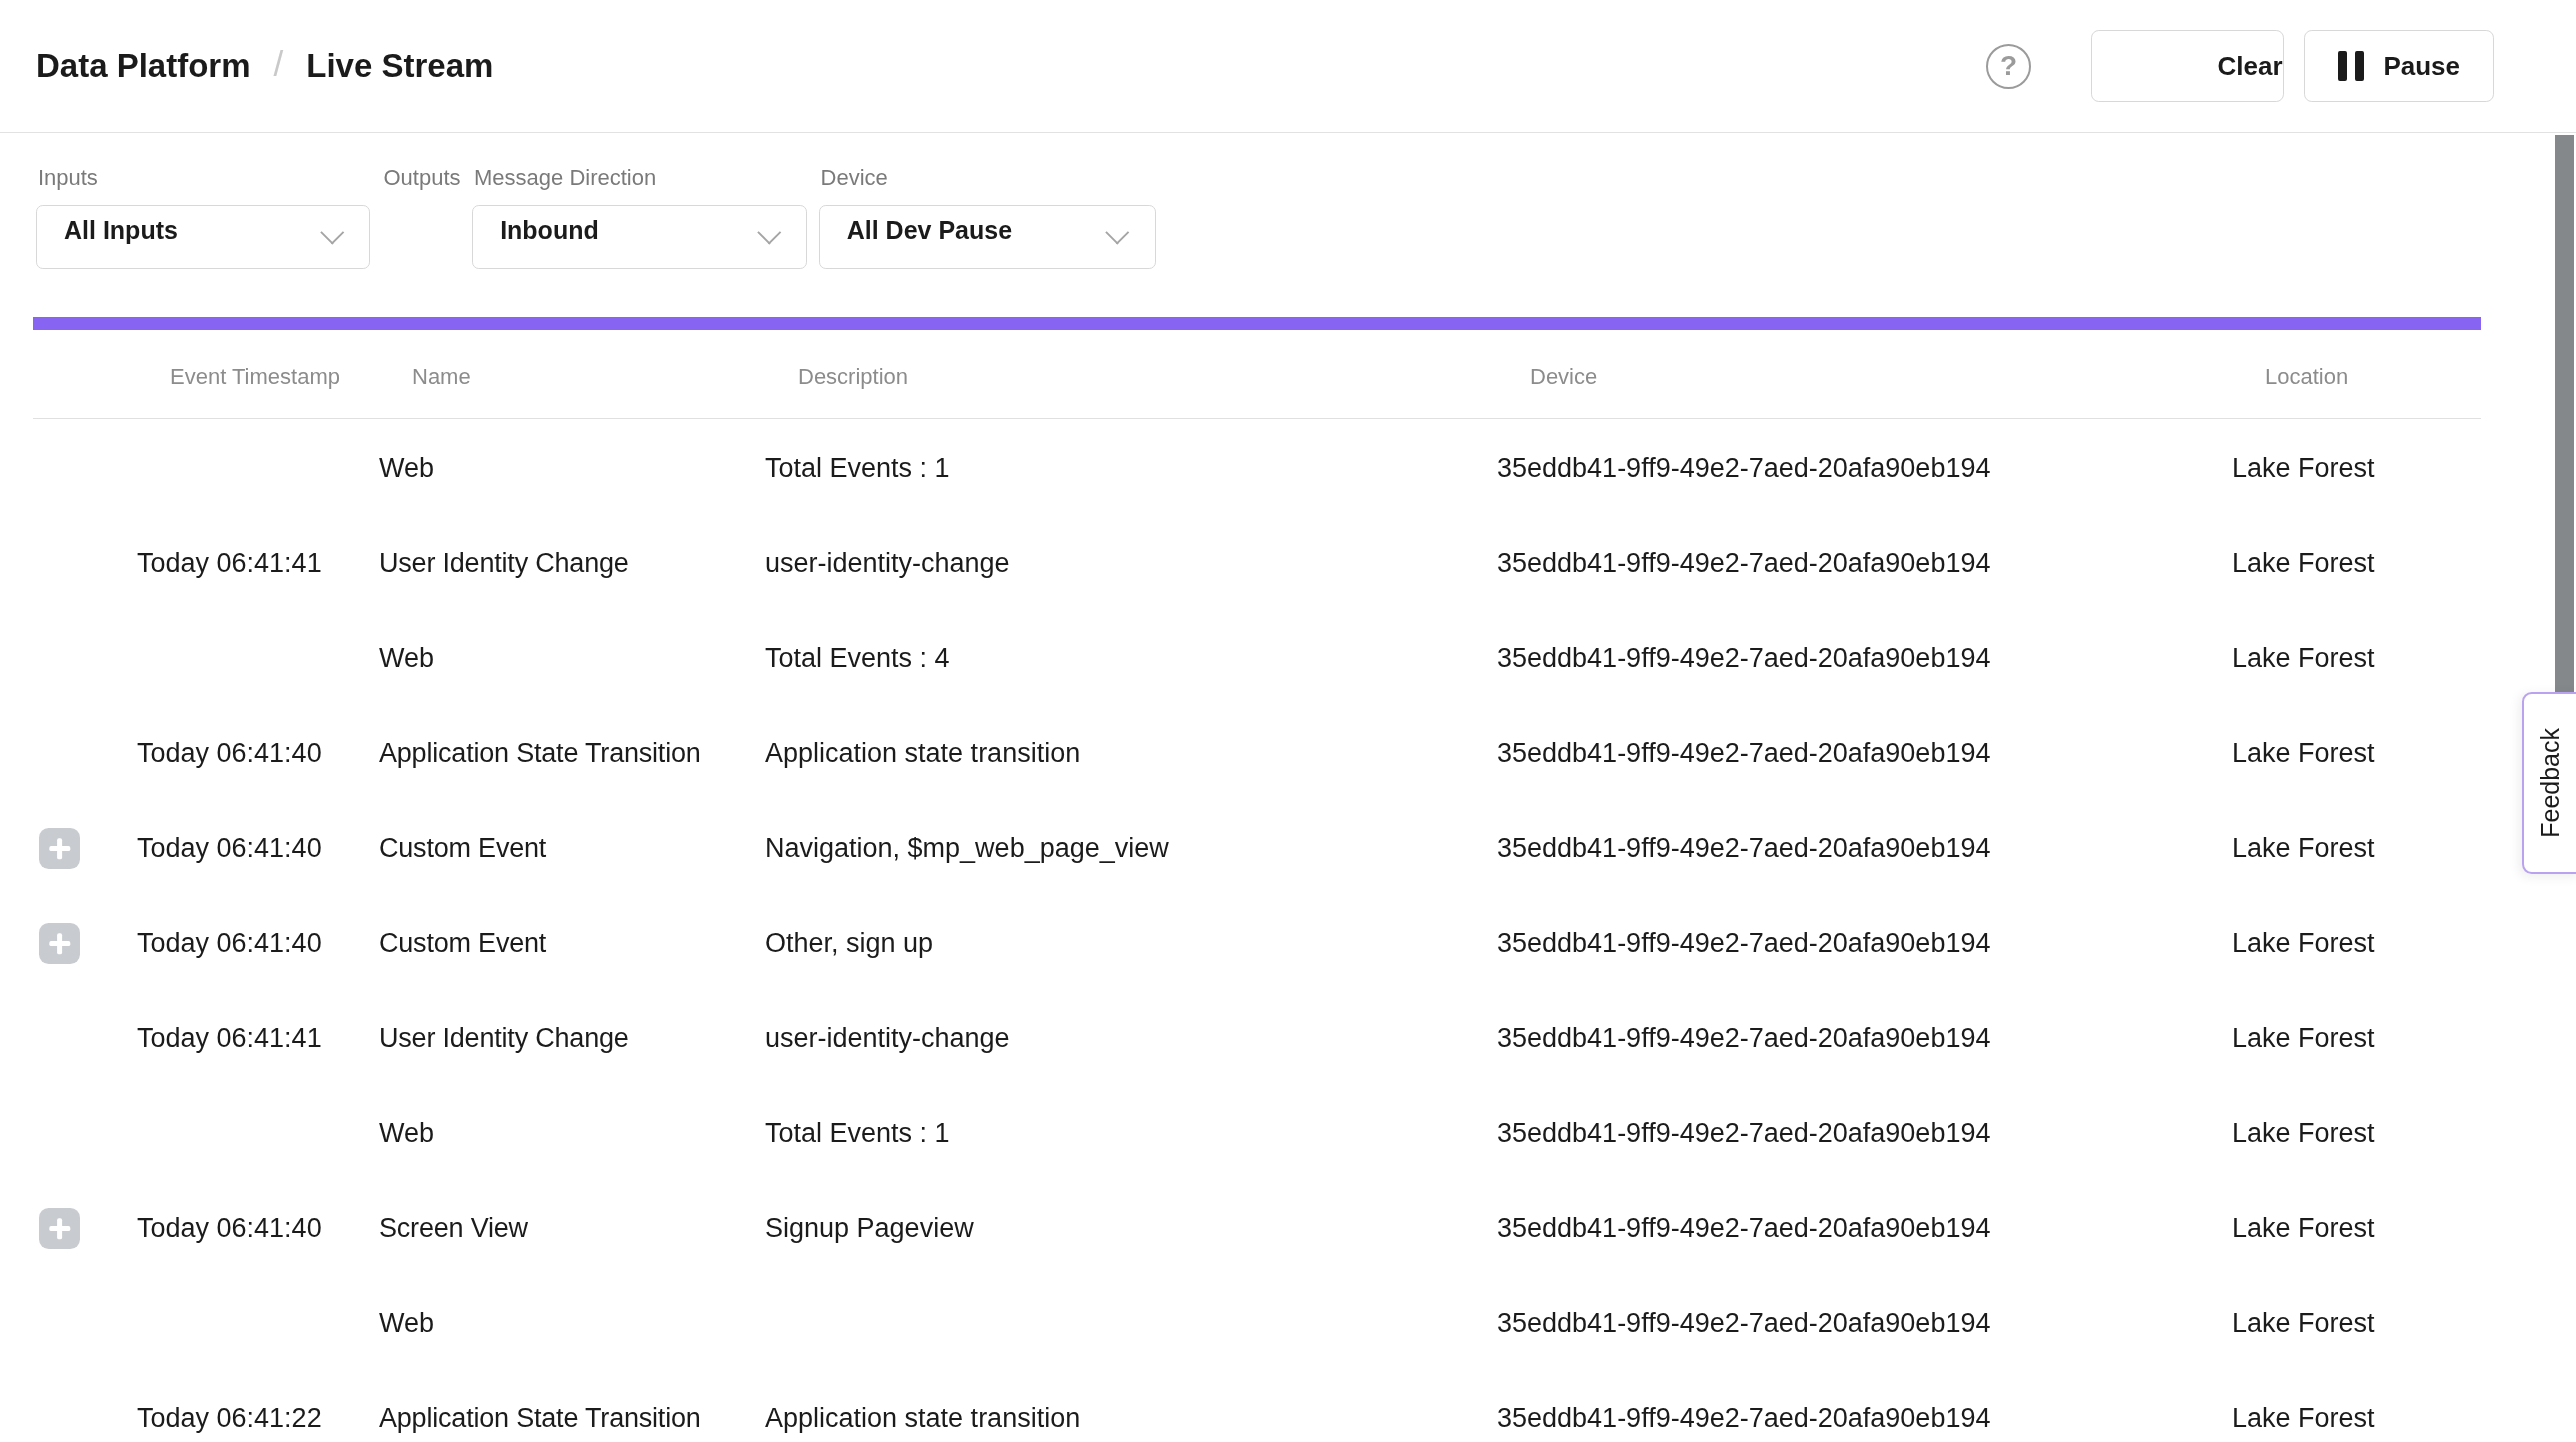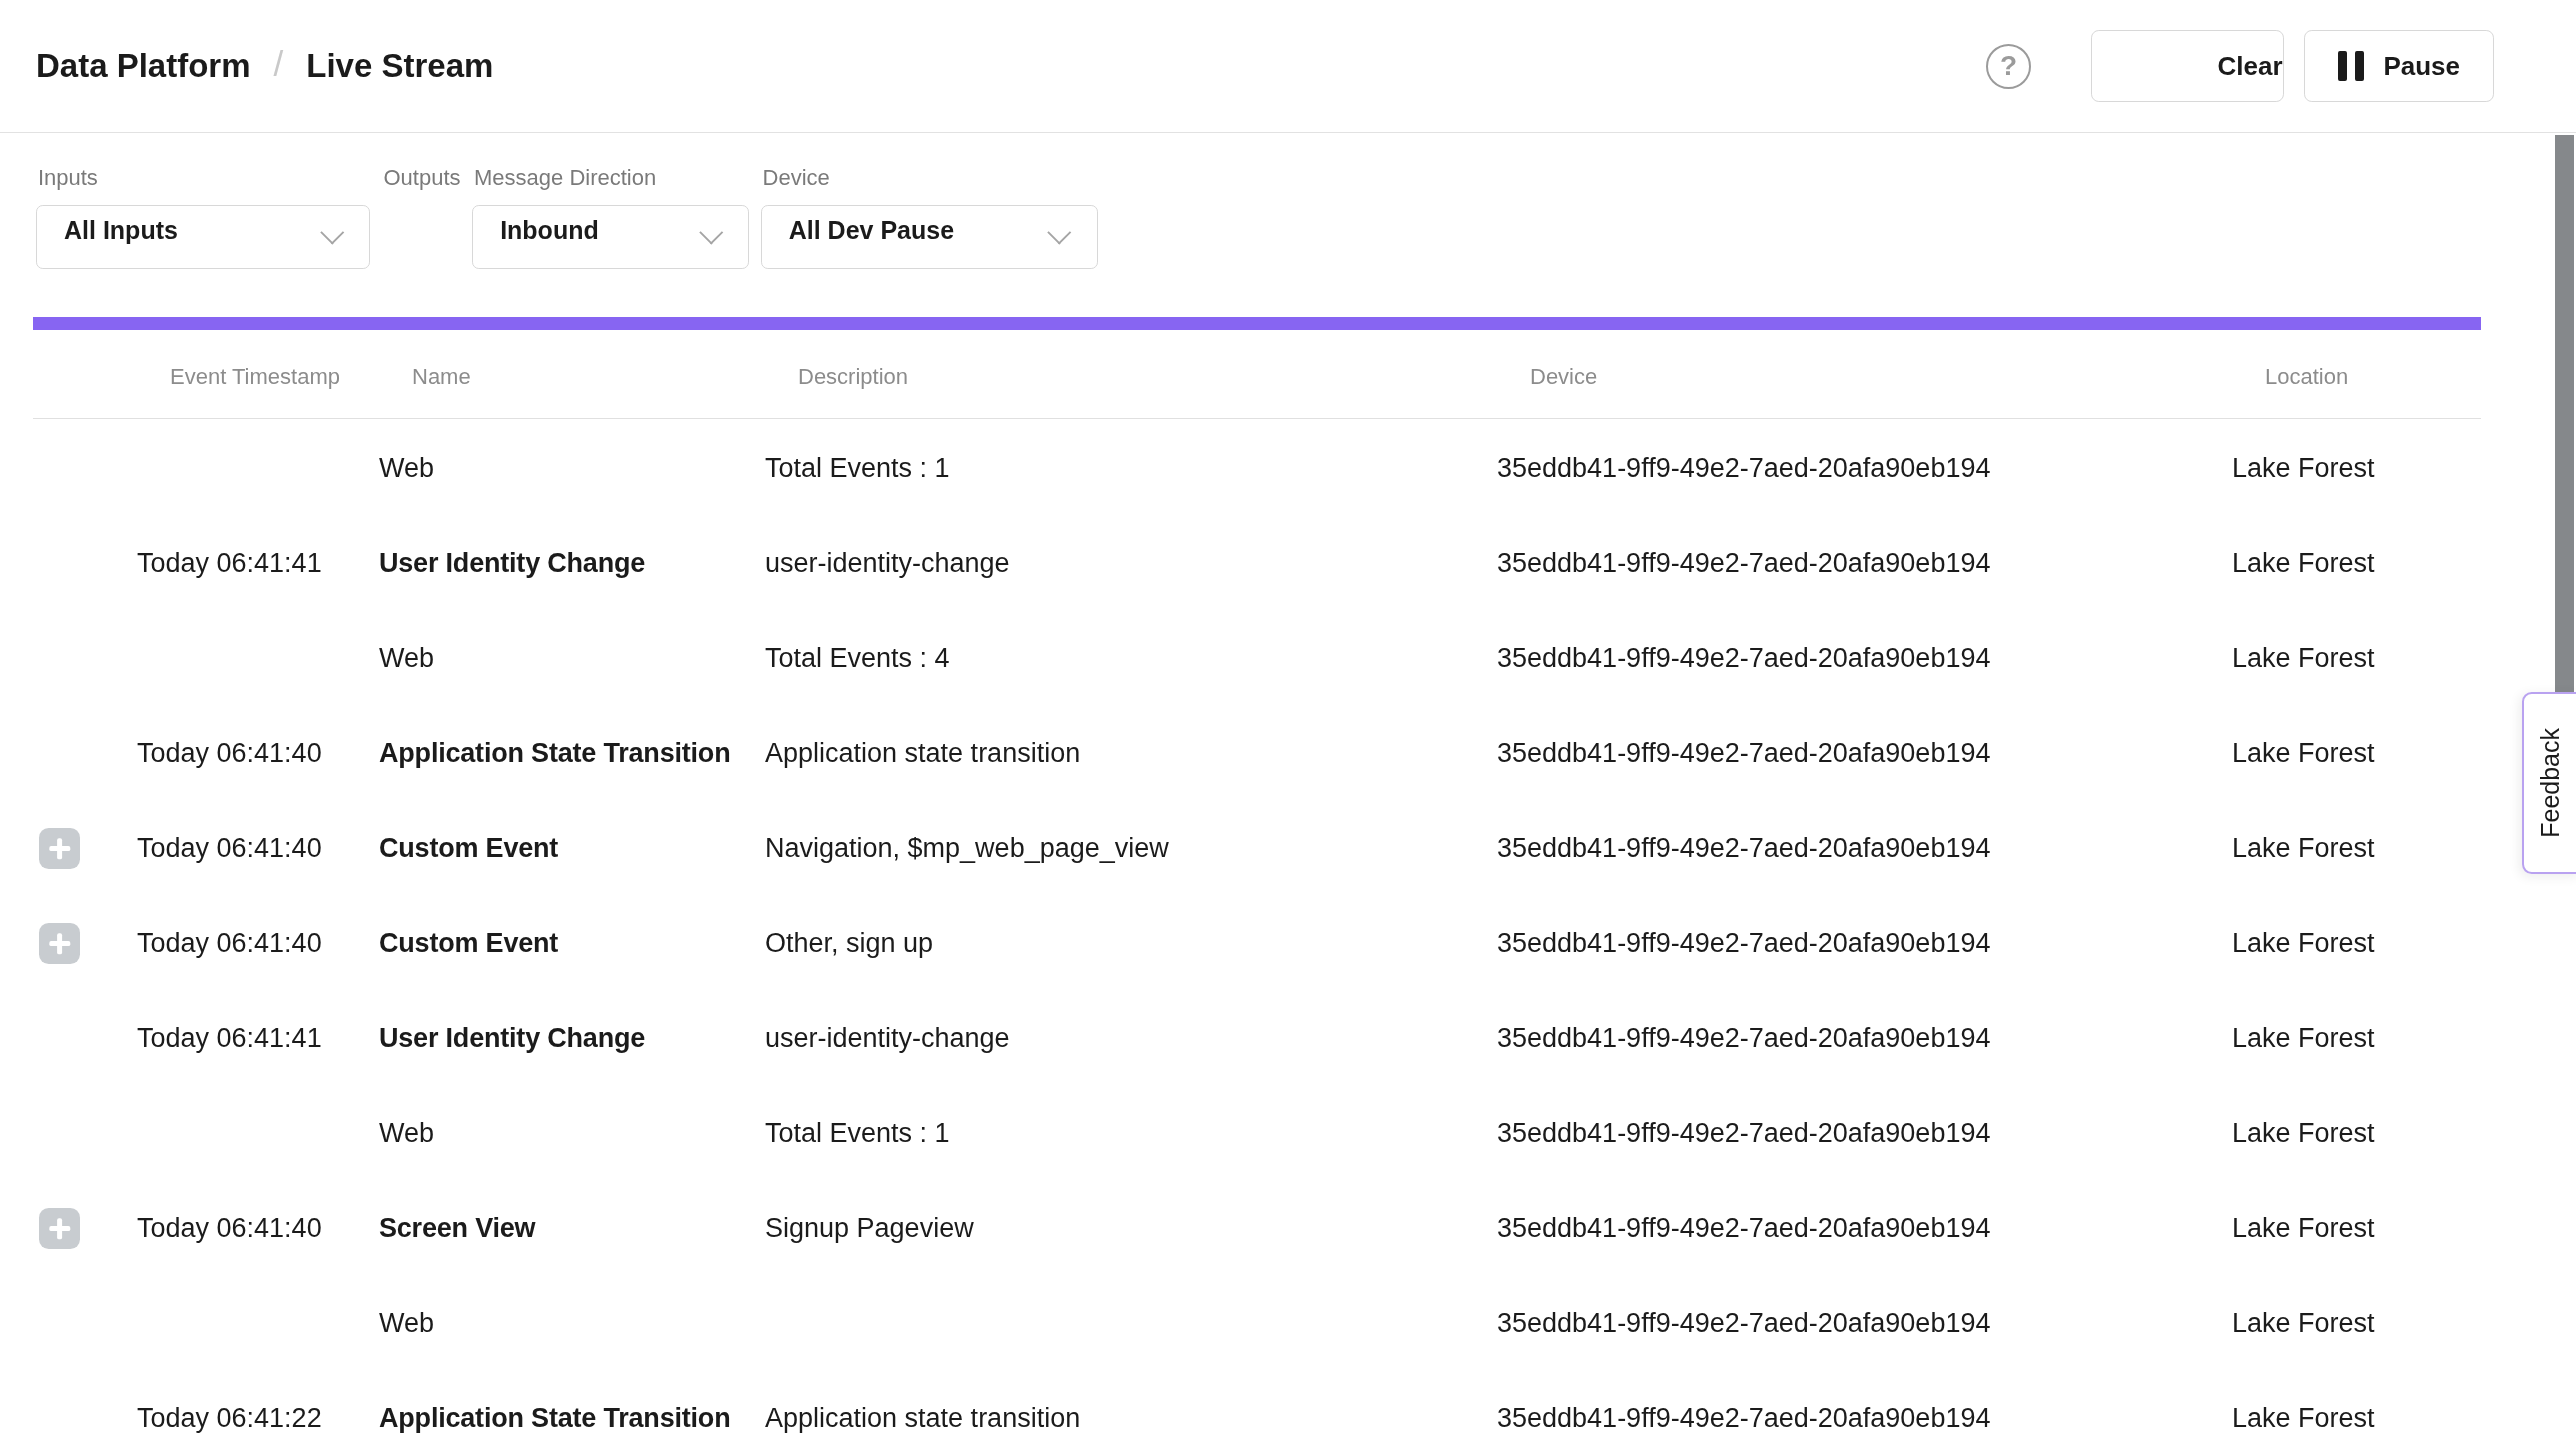--- a/index.html
+++ b/index.html
@@ -35,21 +35,21 @@
     font-family:inherit}
   .btn.pause{min-width:185px;padding:0 33px}
   .pause-bars{display:inline-flex;gap:8.7px}
   .pause-bars i{display:block;width:8.7px;height:30px;background:#1B1B1B;border-radius:1.9px}
 
   
   .filters{position:absolute;left:36px;top:165px;display:flex;gap:11.6px}
   .filter{display:flex;flex-direction:column}
   .filter:nth-child(1) .select{width:334px}
   .filter:nth-child(2) .select{width:342px}
-  .filter:nth-child(3) .select{width:277px}
+  .filter:nth-child(3) .select{width:335px}
   .filter:nth-child(4) .select{width:337px}
   .filter-label{font-size:22px;color:var(--muted);margin:0 0 13.6px 1.9px}
   .select{position:relative;height:64px;border:1.9px solid var(--ctl-border);border-radius:6.8px;
     background:#fff;display:flex;align-items:center;padding:0 58px 13px 27px;cursor:pointer}
   .select-value{font-size:25px;font-weight:700;color:var(--ink);white-space:nowrap}
   .chevron{position:absolute;right:29px;top:50%;width:16.5px;height:16.5px;margin-top:-12.6px;
     border-right:2.9px solid #A5A5A5;border-bottom:2.9px solid #A5A5A5;transform:rotate(45deg)}
 
   
   .accent-bar{position:absolute;left:33px;top:317px;width:2448px;height:12.6px;background:var(--accent)}
@@ -61,21 +61,21 @@
     font-size:22px;color:var(--col-head);white-space:nowrap}
   .tbody{position:absolute;left:0;top:421px;width:2576px;height:1021px;overflow:hidden}
   .row{position:relative;width:2576px;height:95px;background:#fff}
   .cell{position:absolute;top:0;height:100%;display:flex;align-items:center;
     font-size:27px;color:var(--ink);white-space:nowrap}
   .col-ts{left:137px}
   .col-name{left:379px}
   .col-desc{left:765px}
   .col-dev{left:1497px}
   .col-loc{left:2232px}
-  .cell.bold{font-weight:700;letter-spacing:-0.2px}
+  .cell.bold{font-weight:400;letter-spacing:-0.2px}
   .expand{position:absolute;left:39px;top:50%;margin-top:-20.4px;width:41px;height:41px;
     border-radius:9.7px;background:#C8CCD0;cursor:pointer}
   .expand::before,.expand::after{content:"";position:absolute;background:#fff;
     left:50%;top:50%;transform:translate(-50%,-50%)}
   .expand::before{width:21.4px;height:5.8px;border-radius:1.9px}
   .expand::after{width:5.8px;height:21.4px;border-radius:1.9px}
 
   
   .scroll-track{position:absolute;right:0;top:135px;width:21.4px;height:1307px;background:#fff}
   .scroll-thumb{position:absolute;right:1.9px;top:135px;width:19.4px;height:600px;background:var(--thumb)}

